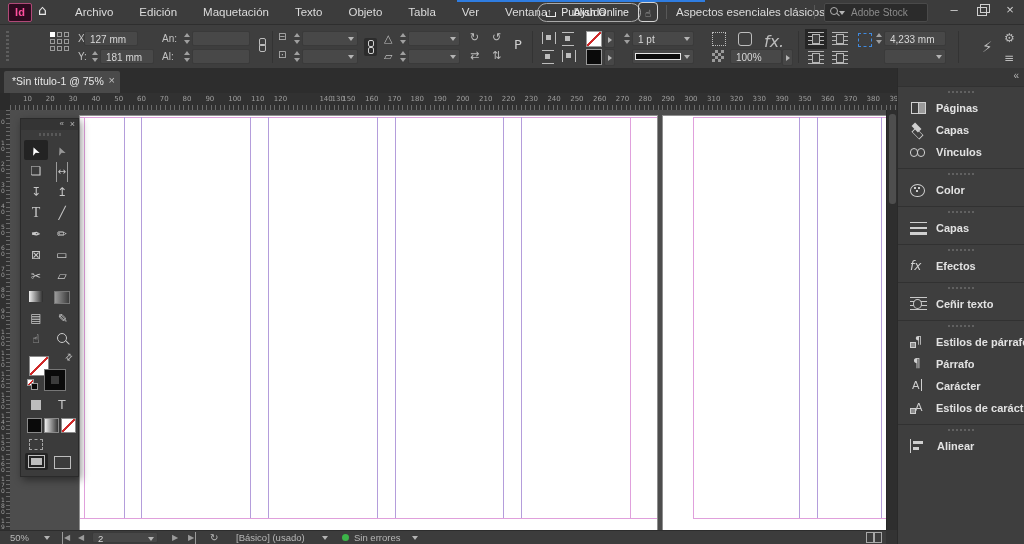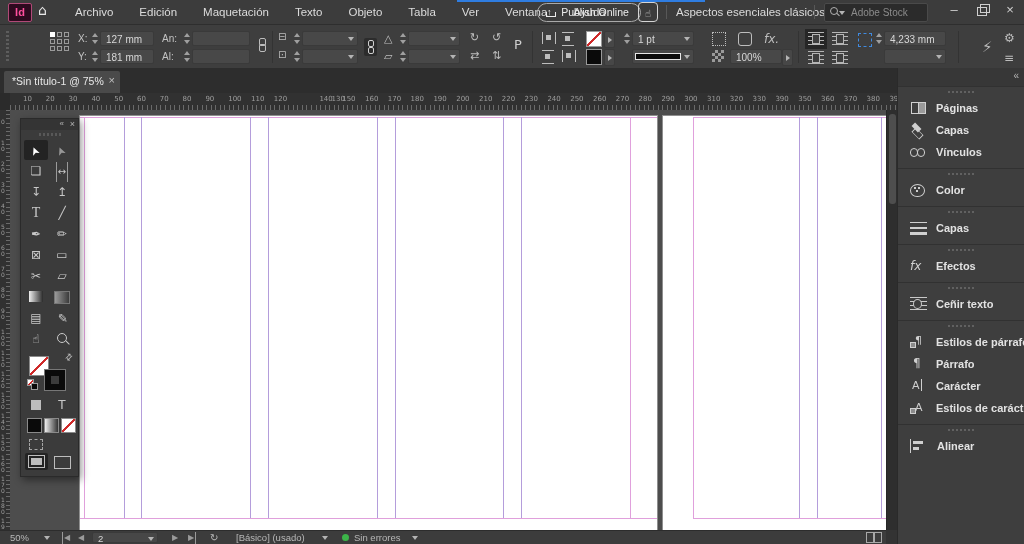--- a/index.html
+++ b/index.html
@@ -213,21 +213,21 @@
       <span class="px"></span>
         <span class="px"></span>
         <span class="px"></span>
       <span class="px"></span>
         <span class="px"></span>
         <span class="px"></span>
     </div>
 
     <span class="clbl" style="left:78px;top:8px;">X:</span>
     <span class="stp" style="left:90px;top:6px;"></span>
-    <div class="fld" style="left:100px;top:6px;width:54px;">127 mm</div>
+    <div class="fld" style="left:84px;top:6px;width:54px;">127 mm</div>
     <span class="clbl" style="left:78px;top:26px;">Y:</span>
     <span class="stp" style="left:90px;top:24px;"></span>
     <div class="fld" style="left:100px;top:24px;width:54px;">181 mm</div>
 
     <span class="clbl" style="left:162px;top:8px;">An:</span>
     <span class="stp" style="left:182px;top:6px;"></span>
     <div class="fld" style="left:192px;top:6px;width:58px;"></div>
     <span class="clbl" style="left:162px;top:26px;">Al:</span>
     <span class="stp" style="left:182px;top:24px;"></span>
     <div class="fld" style="left:192px;top:24px;width:58px;"></div>
@@ -277,21 +277,21 @@
     <span class="stp" style="left:622px;top:6px;"></span>
     <div class="fld" style="left:632px;top:6px;width:62px;">1 pt</div>
     <span class="chev" style="left:684px;top:12px;"></span>
     <div class="fld" style="left:632px;top:24px;width:62px;">
       <span style="position:absolute;left:3px;top:4px;width:44px;height:5px;background:#0d0d0d;box-shadow:0 0 0 1px #e8e8e8;"></span>
     </div>
     <span class="chev" style="left:684px;top:30px;"></span>
 
     <span class="corner1" style="left:712px;top:7px;"></span>
     <span class="corner2" style="left:738px;top:7px;"></span>
-    <span class="cicon" style="left:764px;top:7px;font-style:italic;font-size:12px;">fx.</span>
+    <span class="cicon" style="left:764px;top:7px;font-style:italic;font-size:16px;">fx.</span>
     <span class="checker" style="left:712px;top:25px;"></span>
     <div class="fld" style="left:730px;top:24px;width:52px;">100%</div>
     <span class="expbtn" style="left:782px;top:24px;"></span>
 
     <div class="vsep" style="left:798px;top:6px;height:32px;background:#333;"></div>
 
     <span class="wrapico sel" style="left:808px;top:7px;"></span>
     <span class="wrapico" style="left:832px;top:7px;"></span>
     <span class="wrapico" style="left:808px;top:26px;"></span>
     <span class="wrapico" style="left:832px;top:26px;"></span>

